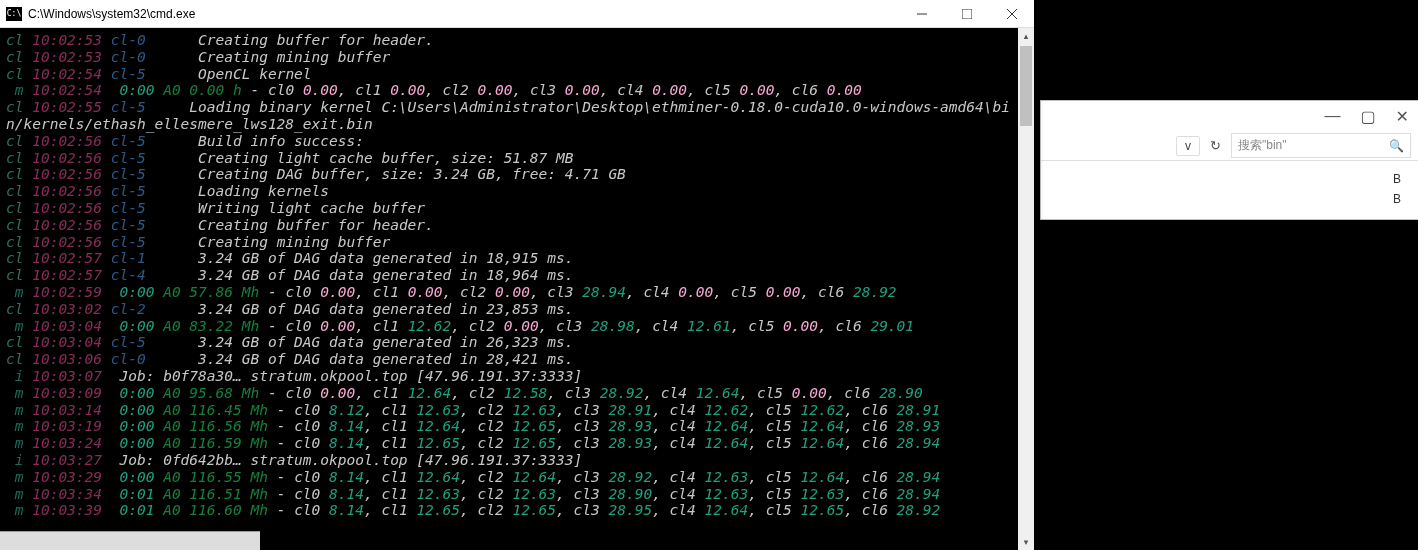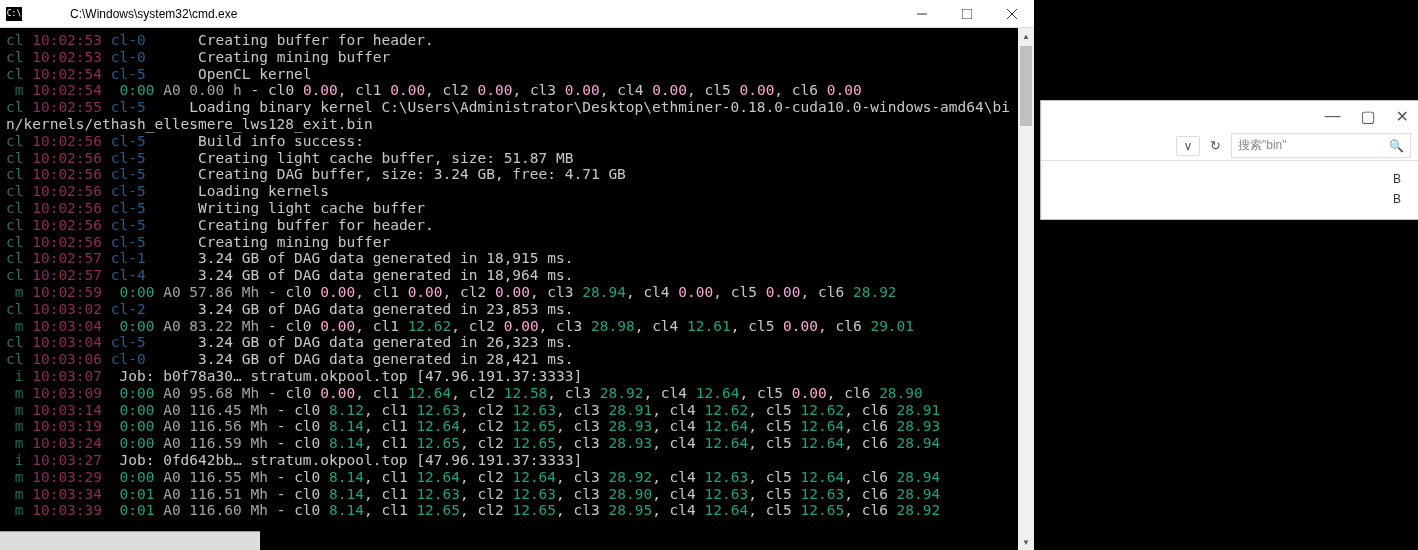--- a/index.html
+++ b/index.html
@@ -80,21 +80,21 @@
   height: 14px;
   background: #000;
   margin: 0 6px;
   display: flex;
   align-items: center;
   justify-content: center;
   font-size: 8px;
   color: #fff;
   font-family: monospace;
 }
-.titlebar-title { font-size: 12px; color: #000; flex: 1; margin-left: 42px; }
+.titlebar-title { font-size: 12px; color: #000; flex: 1; }
 .win-btn {
   width: 45px;
   height: 28px;
   display: flex;
   align-items: center;
   justify-content: center;
   color: #333;
 }
 .win-btn svg { width: 10px; height: 10px; stroke: #333; stroke-width: 1; fill: none; }
 .console {
@@ -106,31 +106,32 @@
 .console-inner {
   position: absolute;
   top: 0; left: 0; right: 16px; bottom: 0;
   padding: 4px 6px;
   font-family: "NSimSun","SimSun","Consolas",monospace;
   font-size: 14.5px;
   line-height: 16.8px;
   white-space: pre-wrap;
   word-break: break-all;
   color: #d0d0d0;
+  font-style: italic;
 }
 .ln { display: block; }
 .p-id { color: #176b5a; }
 .p-id-c1 { color: #307060; }
 .time { color: #8a2c5a; }
 .ctx { color: #2a5a8a; }
 .ctx-u { color: #2a5a8a; }
 .msg { color: #c8c8c8; }
 .num { color: #20a080; }
 .zero { color: #f9a8d4; }
-.a0 { color: #a3a3a3; }
+.a0 { color: #15803d; }
 .scrollbar {
   position: absolute;
   top: 0; right: 0; bottom: 0;
   width: 16px;
   background: #f0f0f0;
 }
 .scroll-thumb {
   position: absolute;
   top: 18px;
   left: 2px;

